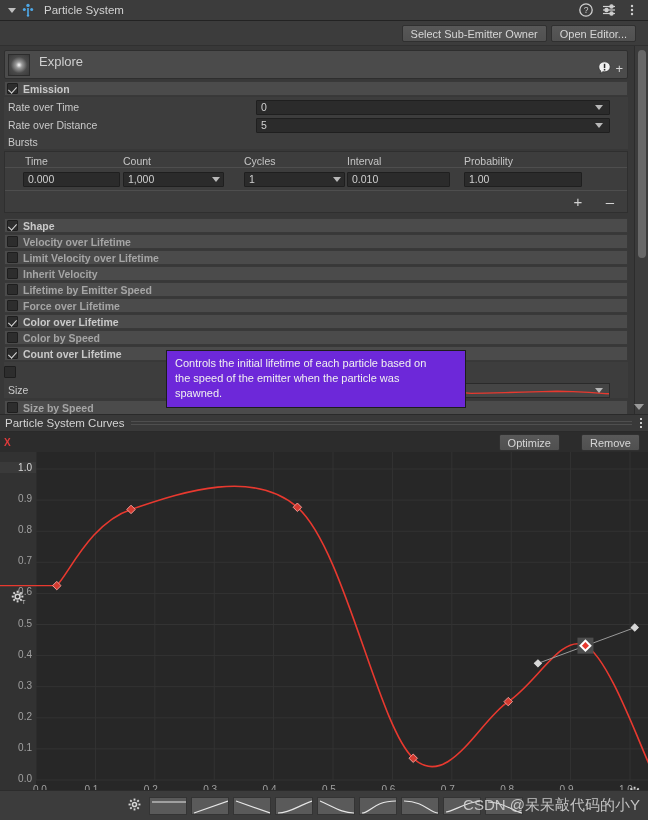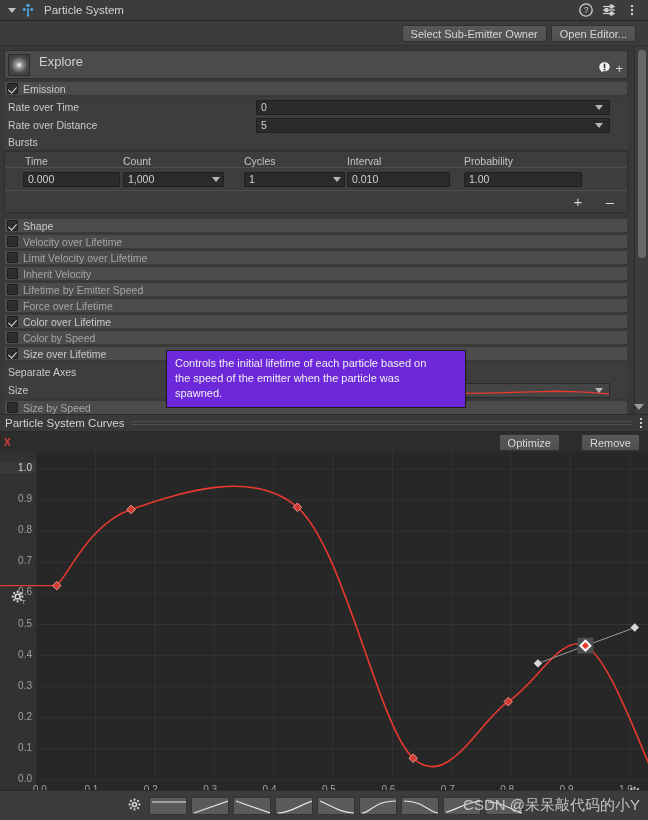--- a/index.html
+++ b/index.html
@@ -65,21 +65,21 @@
     width: 22px; height: 22px; margin-left:3px; border:1px solid #2c2c2c;
     background: radial-gradient(circle at 50% 50%, #ffffff 0%, #9a9a9a 22%, #4a4a4a 58%, #3a3a3a 100%);
   }
   .emitter-name { margin-left: 9px; font-size: 13px; color: #cfcfcf; align-self:flex-start; margin-top:3px; }
   .emitter-right { position:absolute; right: 4px; bottom: 1px; display:flex; align-items:center; gap:4px;}
   .plus-glyph { color:#d4d4d4; font-size: 13px; line-height: 10px; cursor:pointer;}
 
   .module-row {
     margin: 0 4px 1px 4px; height: 15px; background: #4b4b4b;
     border: 1px solid #393939; display:flex; align-items:center;
-    padding-left: 2px; position: relative;
+    padding-left: 2px; position: relative; font-weight: bold;
   }
   .module-row.header { background:#4b4b4b; }
   .cb {
     width: 11px; height: 11px; background:#2d2d2d; border:1px solid #1e1e1e;
     border-radius:1px; position:relative; flex:none; cursor:pointer;
   }
   .cb.on::after {
     content:""; position:absolute; left:2px; top:1px; width:4px; height:7px;
     border:solid #d8d8d8; border-width:0 1.6px 1.6px 0; transform: rotate(42deg);
   }
@@ -332,26 +332,25 @@
       <div class="module-row">
         <span class="cb on"></span>
         <span class="module-label">Color over Lifetime</span>
       </div>
       <div class="module-row">
         <span class="cb"></span>
         <span class="module-label dim">Color by Speed</span>
       </div>
       <div class="module-row">
         <span class="cb on"></span>
-        <span class="module-label">Size over Lifetime</span>
+        <span class="module-label">Count over Lifetime</span>
       </div>
 
       <div class="size-body">
         <div class="field-row">
-          <span class="field-label">Separate Axes</span>
           <span class="cb" style="width:12px;height:12px"></span>
         </div>
         <div class="field-row">
           <span class="field-label">Size</span>
           <span class="curve-preview-wrap">
             <svg width="358" height="15" viewBox="0 0 358 15" preserveAspectRatio="none">
               <polyline fill="none" stroke="#e8392f" stroke-width="1.4" points="0,4 14,3 40,2.5 75,2.3 110,2.4 140,2.5 160,3.6 180,5.4 196,7.3 206,8.6 214,9.4 228,9.1 248,8.6 266,8.1 285,7.6 300,7.3 316,7.6 332,8.4 348,9.6 358,10"></polyline>
             </svg>
             <span class="field-dd"></span>
           </span>

